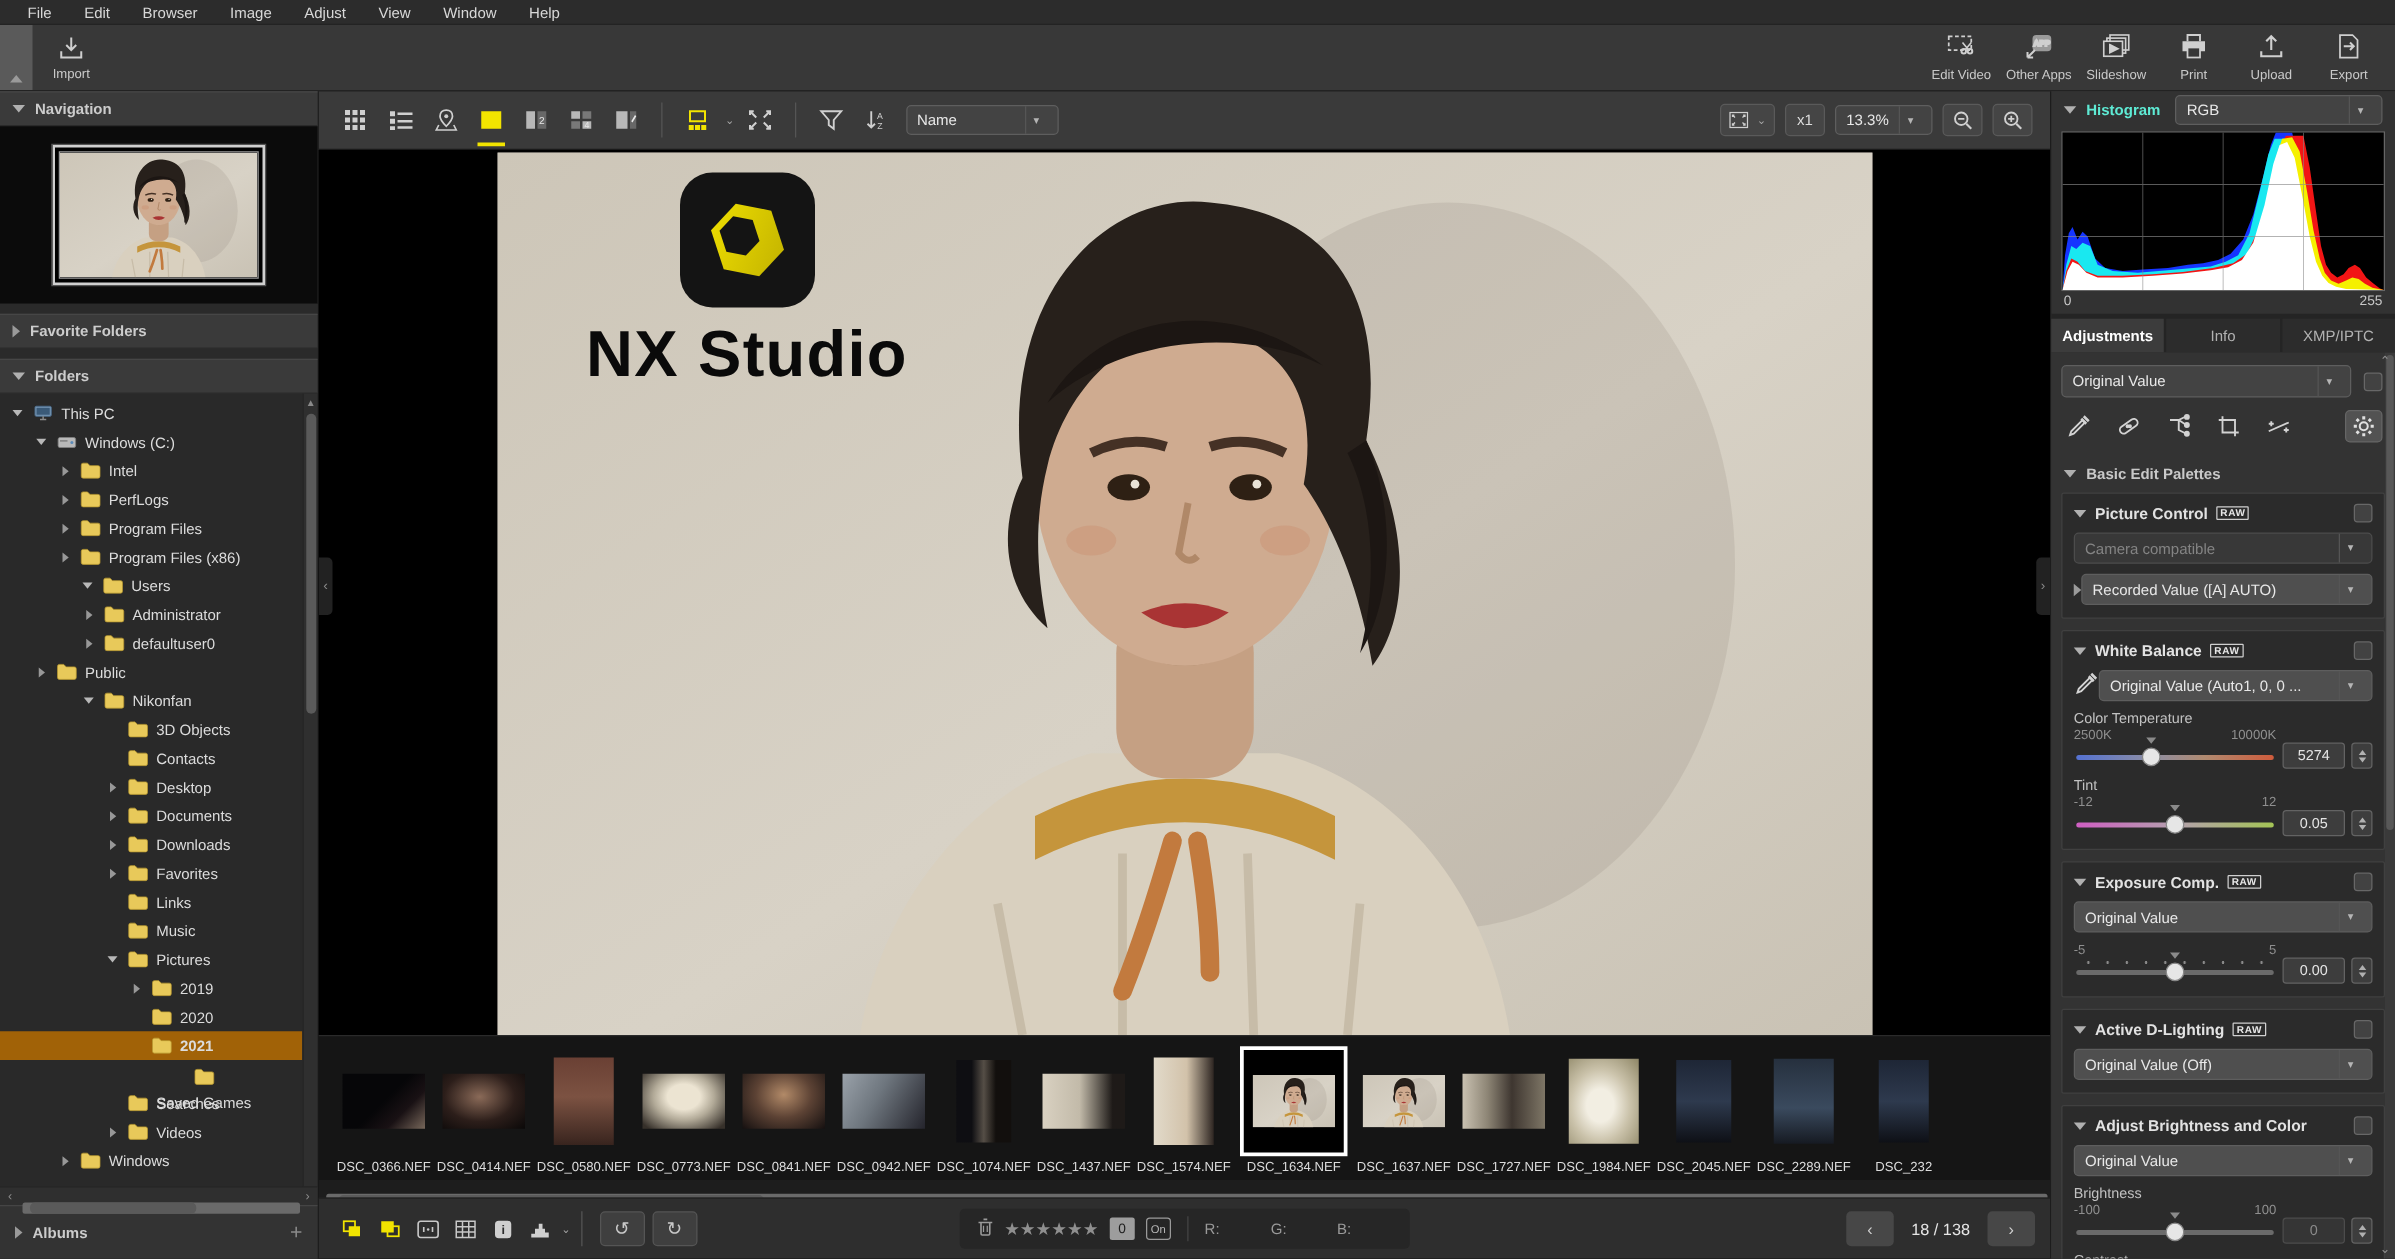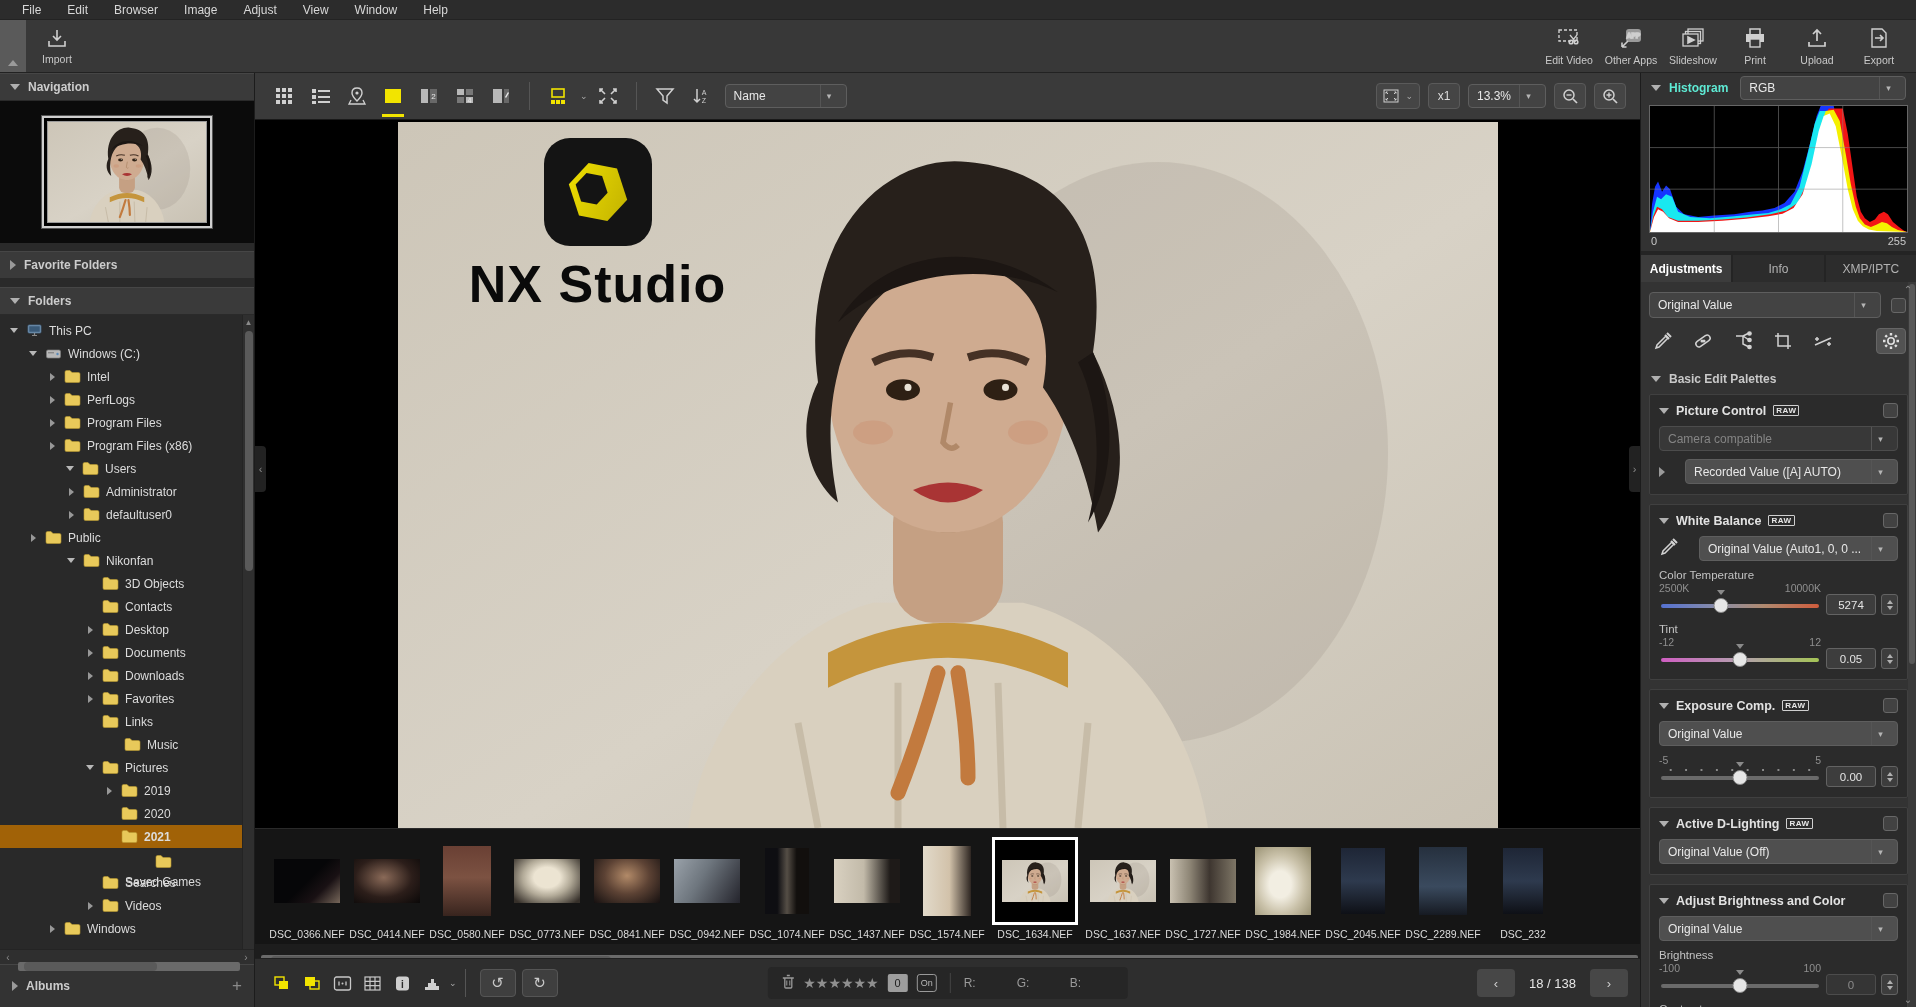--- a/index.html
+++ b/index.html
@@ -139,21 +139,21 @@
   .tools-row svg { width:20px; height:20px; stroke:#d2d2d2; fill:none; stroke-width:1.5; }
   .gear-btn { margin-left:auto; width:30px; height:26px; background:#525252; border:1px solid #666; border-radius:4px; display:flex; align-items:center; justify-content:center; }
   .sec-label-row { display:flex; align-items:center; gap:8px; padding:6px 2px 8px 10px; color:#c9c9c9; font-weight:bold; }
   .card { background:#2b2b2b; border:1px solid #404040; border-radius:2px; margin:0 0 9px 8px; padding:8px 9px 10px; }
   .card-head { display:flex; align-items:center; gap:7px; font-weight:bold; color:#e2e2e2; font-size:12.5px; }
   .raw-badge { border:1px solid #cfcfcf; color:#e8e8e8; font-size:8px; font-weight:bold; padding:0px 2px; letter-spacing:.5px; border-radius:1px; }
   .card-head .checkbox { margin-left:auto; }
   .card .dd { margin-top:8px; height:25px; }
   .dd.disabled { background:#383838; color:#848484; border-color:#4c4c4c; }
   .dd.strong { background:#4f4f4f; }
-  .sub-row { display:flex; align-items:center; gap:20px; margin-top:8px; }
+  .sub-row { display:flex; align-items:center; gap:0; margin-top:8px; }
   .sub-row .tri-closed { flex:none; }
   .sub-row .dd { margin-top:0; flex:1; }
   .wb-picker svg { width:20px; height:20px; stroke:#d2d2d2; fill:none; stroke-width:1.5; }
   .param { margin-top:8px; }
   .param .plabel { color:#c2c2c2; font-size:11.5px; }
   .slider-grid { display:grid; grid-template-columns:1fr 50px 17px; column-gap:5px; align-items:end; margin-top:1px; }
   .range-labels { display:flex; justify-content:space-between; color:#8f8f8f; font-size:10.5px; grid-column:1; }
   .trackzone { grid-column:1; position:relative; height:20px; }
   .track { position:absolute; left:2px; right:2px; top:9px; height:4px; border-radius:2px; background:#6a6a6a; }
   .track.ct { background:linear-gradient(90deg,#5572d2 0%,#8d8ea4 38%,#b08a70 65%,#cf5c3c 100%); }
@@ -476,21 +476,21 @@
             </div>
             <div class="tree-row" style="padding-left: 84px;">
               <span class="tw none"></span>
               <span class="ticon">
                 <svg viewBox="0 0 17 15">
                   <path d="M1,3 Q1,1.5 2.5,1.5 L6,1.5 L8,3.5 L14.5,3.5 Q16,3.5 16,5 L16,12 Q16,13.5 14.5,13.5 L2.5,13.5 Q1,13.5 1,12 Z" fill="#e8c95a" stroke="#b89830" stroke-width="0.6"></path>
                 </svg>
               </span>
               <span class="tlabel">Links</span>
             </div>
-            <div class="tree-row" style="padding-left: 106px;">
+            <div class="tree-row" style="padding-left: 84px;">
               <span class="tw none"></span>
               <span class="ticon">
                 <svg viewBox="0 0 17 15">
                   <path d="M1,3 Q1,1.5 2.5,1.5 L6,1.5 L8,3.5 L14.5,3.5 Q16,3.5 16,5 L16,12 Q16,13.5 14.5,13.5 L2.5,13.5 Q1,13.5 1,12 Z" fill="#e8c95a" stroke="#b89830" stroke-width="0.6"></path>
                 </svg>
               </span>
               <span class="tlabel">Music</span>
             </div>
             <div class="tree-row" style="padding-left: 84px;">
               <span class="tw open"></span>

